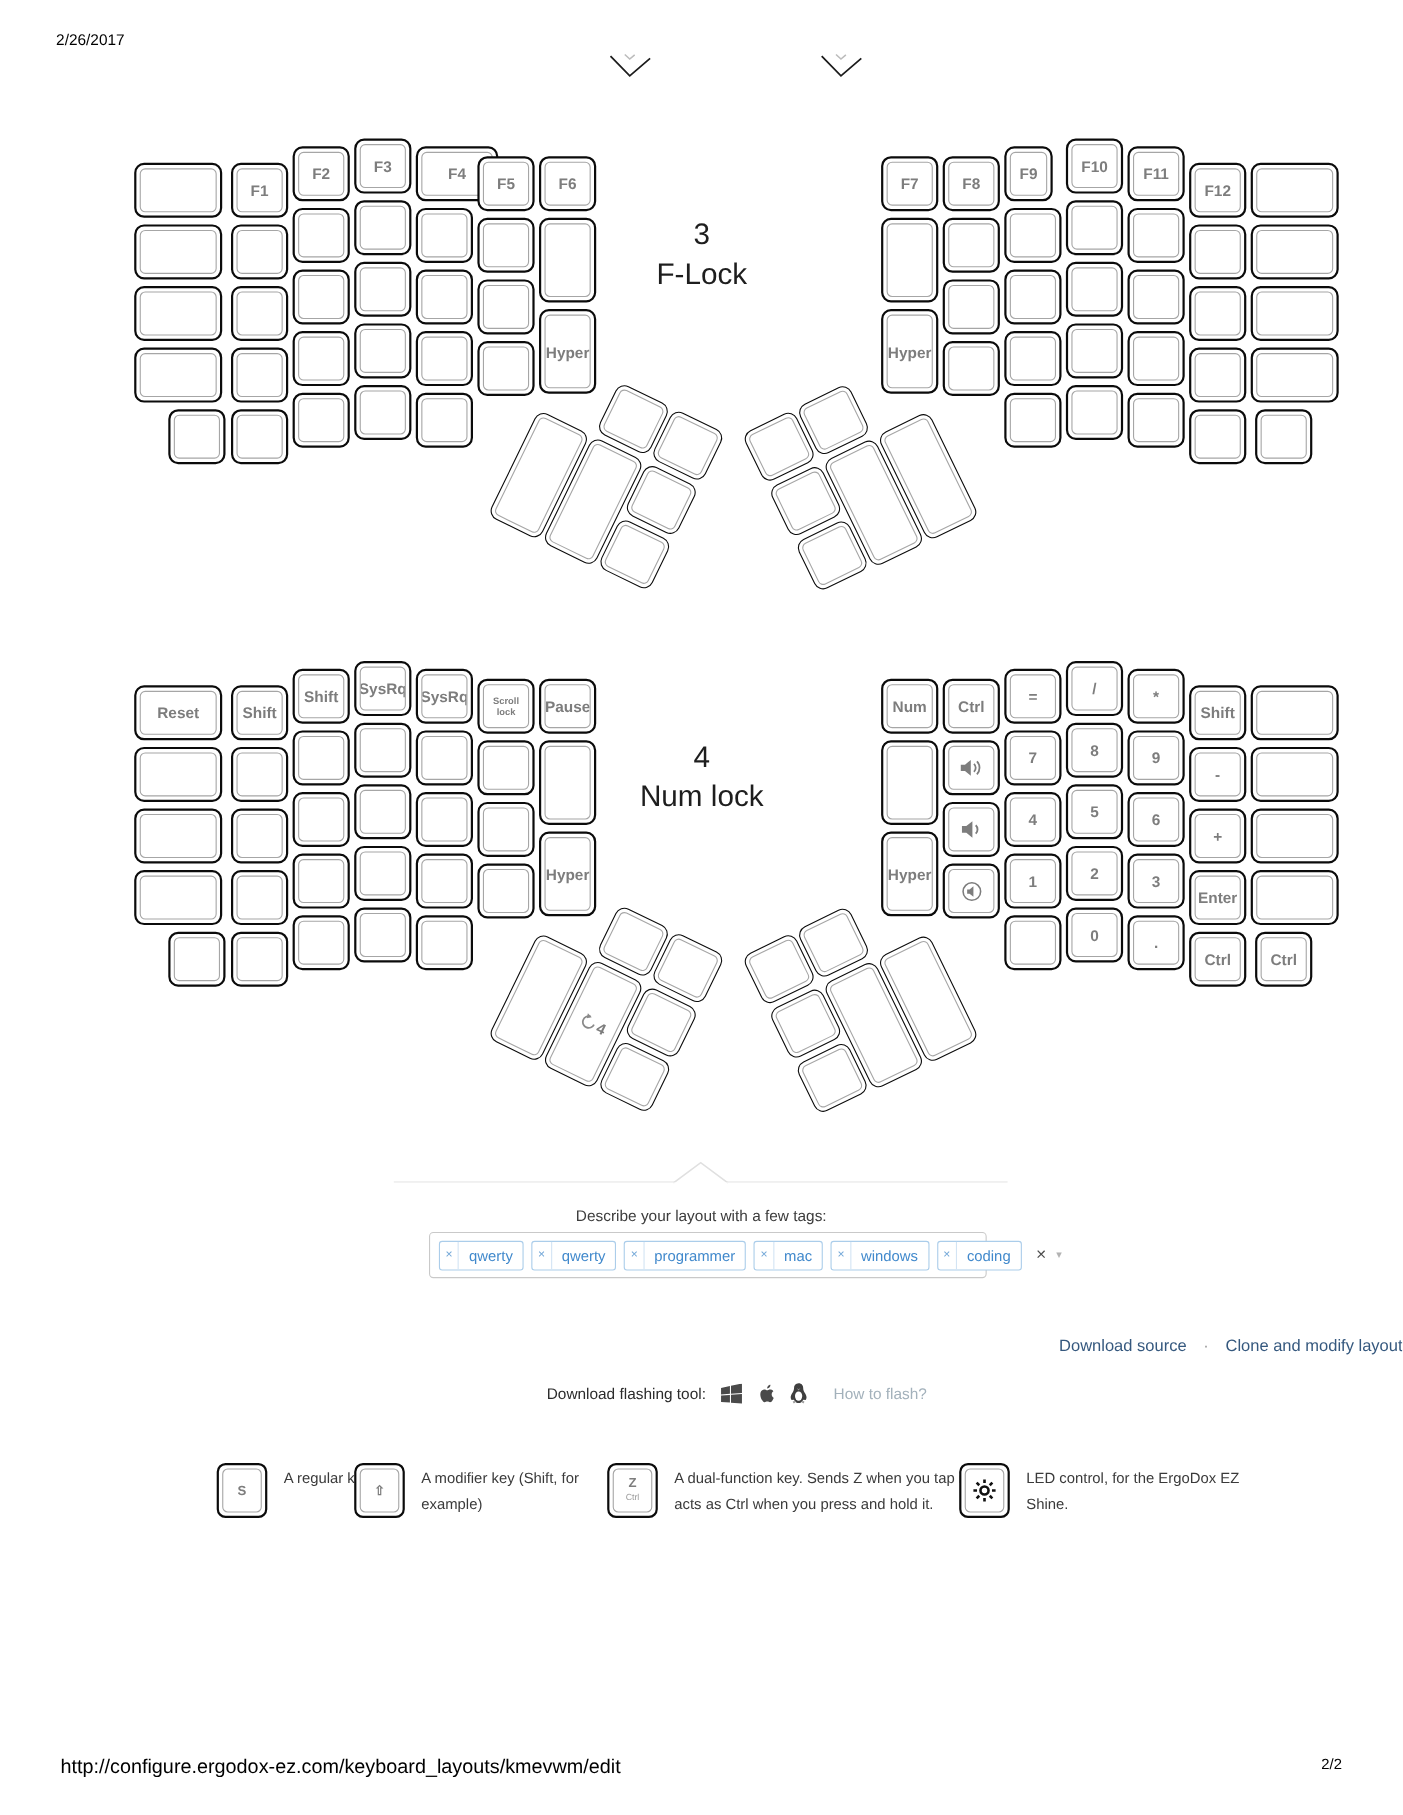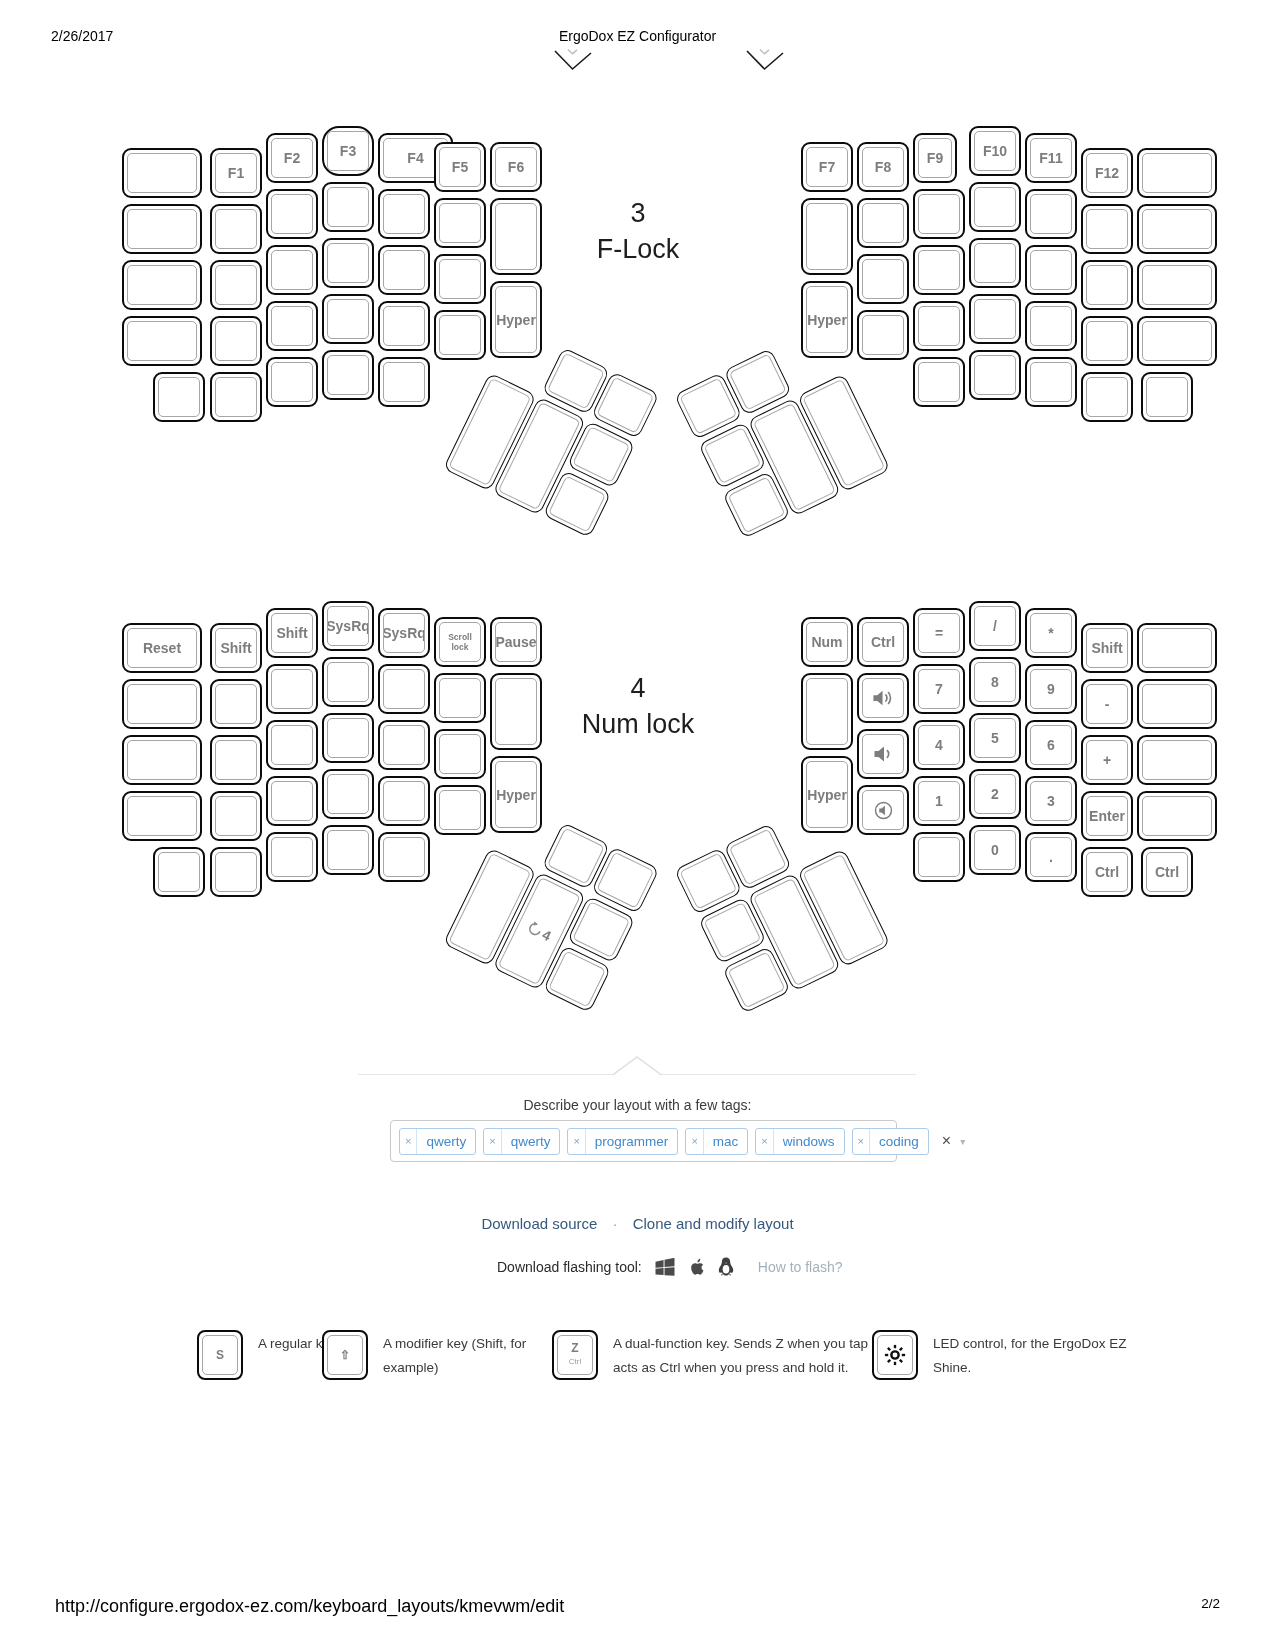--- a/index.html
+++ b/index.html
@@ -24,41 +24,40 @@
   .divider-caret{position:absolute;left:612px;top:1056px;}
   .tags-prompt{position:absolute;left:0;right:0;top:1097px;text-align:center;font-size:14px;color:#3c3c3c;}
   .tagbox{position:absolute;left:390px;top:1120px;width:507px;height:42px;border:1px solid #c9c9c9;
           border-radius:4px;box-sizing:border-box;display:flex;align-items:center;padding:0 8px;background:#fff;}
   .pill{display:flex;align-items:stretch;height:25px;border:1px solid #abcdea;border-radius:3px;
         color:#4189cc;font-size:13.5px;margin-right:7px;background:#fff;}
   .pill .rm{display:flex;align-items:center;padding:0 5px;font-size:11px;color:#74a8d8;border-right:1px solid #d3e4f4;}
   .pill .lbl{display:flex;align-items:center;padding:0 9px;}
   .tag-clear{margin-left:6px;font-size:16px;color:#4d4d4d;}
   .tag-caret{margin-left:9px;font-size:10px;color:#b3b3b3;}
-  .links-row{position:absolute;left:0;right:0;top:1215px;text-align:center;font-size:15px;color:#35587e;}
+  .links-row{position:absolute;left:0;right:0;top:1215px;text-align:right;font-size:15px;color:#35587e;}
   .links-row .sep{color:#9a9a9a;margin:0 11px;}
   .flash-row{position:absolute;left:497px;top:1257px;display:flex;align-items:center;font-size:14px;color:#2b2b2b;}
   .flash-row .plat{margin-left:13px;display:flex;align-items:center;}
   .flash-row .howto{margin-left:24px;color:#a3b1bb;}
   .legend-item{position:absolute;display:flex;gap:15px;}
   .legend-key{width:42px;height:46px;border:2.5px solid #0b0b0b;border-radius:8px;position:relative;flex:none;background:#fff;}
   .legend-key .cap{position:absolute;left:3px;right:3px;top:3px;bottom:3px;border:1.8px solid #a6a6a6;border-radius:5px;
                    display:flex;flex-direction:column;align-items:center;justify-content:center;color:#7d7d7d;font-weight:bold;font-size:12px;line-height:13px;}
   .legend-key .sub{font-size:8px;font-weight:normal;color:#9a9a9a;}
   .legend-text{font-size:13.5px;color:#3a3a3a;line-height:24px;padding-top:2px;}
   .footer-url{position:absolute;left:55px;top:1596px;font-size:18px;}
   .footer-page{position:absolute;right:55px;top:1596px;font-size:13.5px;}
 </style>
 </head>
 <body>
 
 <div class="page">
 
   <div class="hdr-date">2/26/2017</div>
-  <div class="hdr-title">ErgoDox EZ Configurator</div>
 
   <svg class="chev" style="left:554px;top:48px;" width="38" height="24" viewBox="0 0 38 24">
     <path d="M1 3l17.5 18L37 5" fill="none" stroke="#1c1c1c" stroke-width="1.6"></path>
     <path d="M14 1.5l4.5 4.2 4.5-3.8" fill="none" stroke="#bcbcbc" stroke-width="1.4"></path>
   </svg>
   <svg class="chev" style="left:746px;top:48px;" width="38" height="24" viewBox="0 0 38 24">
     <path d="M1 3l17.5 18L37 5" fill="none" stroke="#1c1c1c" stroke-width="1.6"></path>
     <path d="M14 1.5l4.5 4.2 4.5-3.8" fill="none" stroke="#bcbcbc" stroke-width="1.4"></path>
   </svg>
 
@@ -101,21 +100,21 @@
       </div>
       <div class="key" style="left: 266px; top: 245px; width: 52px; height: 50px;">
         <div class="cap"></div>
       </div>
       <div class="key" style="left: 266px; top: 301px; width: 52px; height: 50px;">
         <div class="cap"></div>
       </div>
       <div class="key" style="left: 266px; top: 357px; width: 52px; height: 50px;">
         <div class="cap"></div>
       </div>
-      <div class="key" style="left: 322px; top: 126px; width: 52px; height: 50px; border-radius: 17px;">
+      <div class="key" style="left: 322px; top: 126px; width: 52px; height: 50px;">
         <div class="cap">F3</div>
       </div>
       <div class="key" style="left: 322px; top: 182px; width: 52px; height: 50px;">
         <div class="cap"></div>
       </div>
       <div class="key" style="left: 322px; top: 238px; width: 52px; height: 50px;">
         <div class="cap"></div>
       </div>
       <div class="key" style="left: 322px; top: 294px; width: 52px; height: 50px;">
         <div class="cap"></div>

